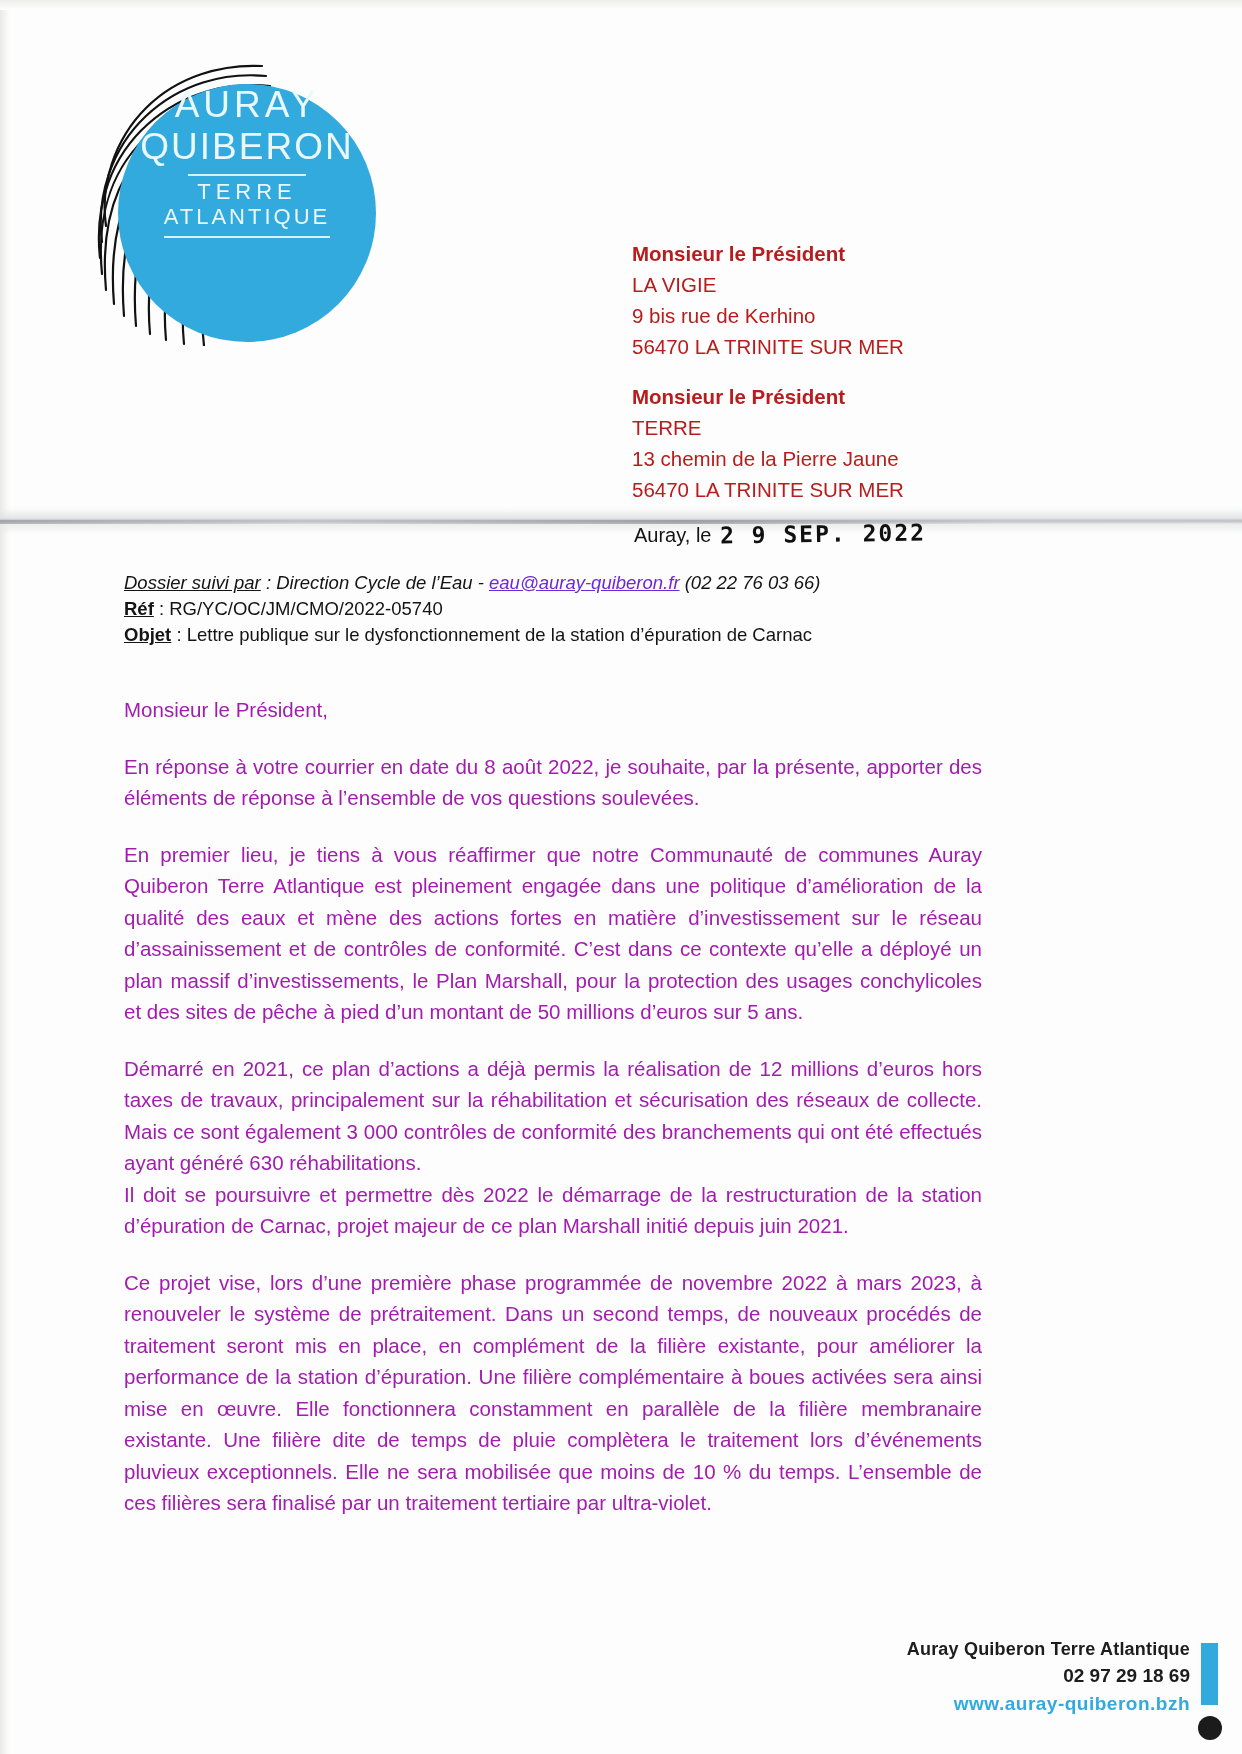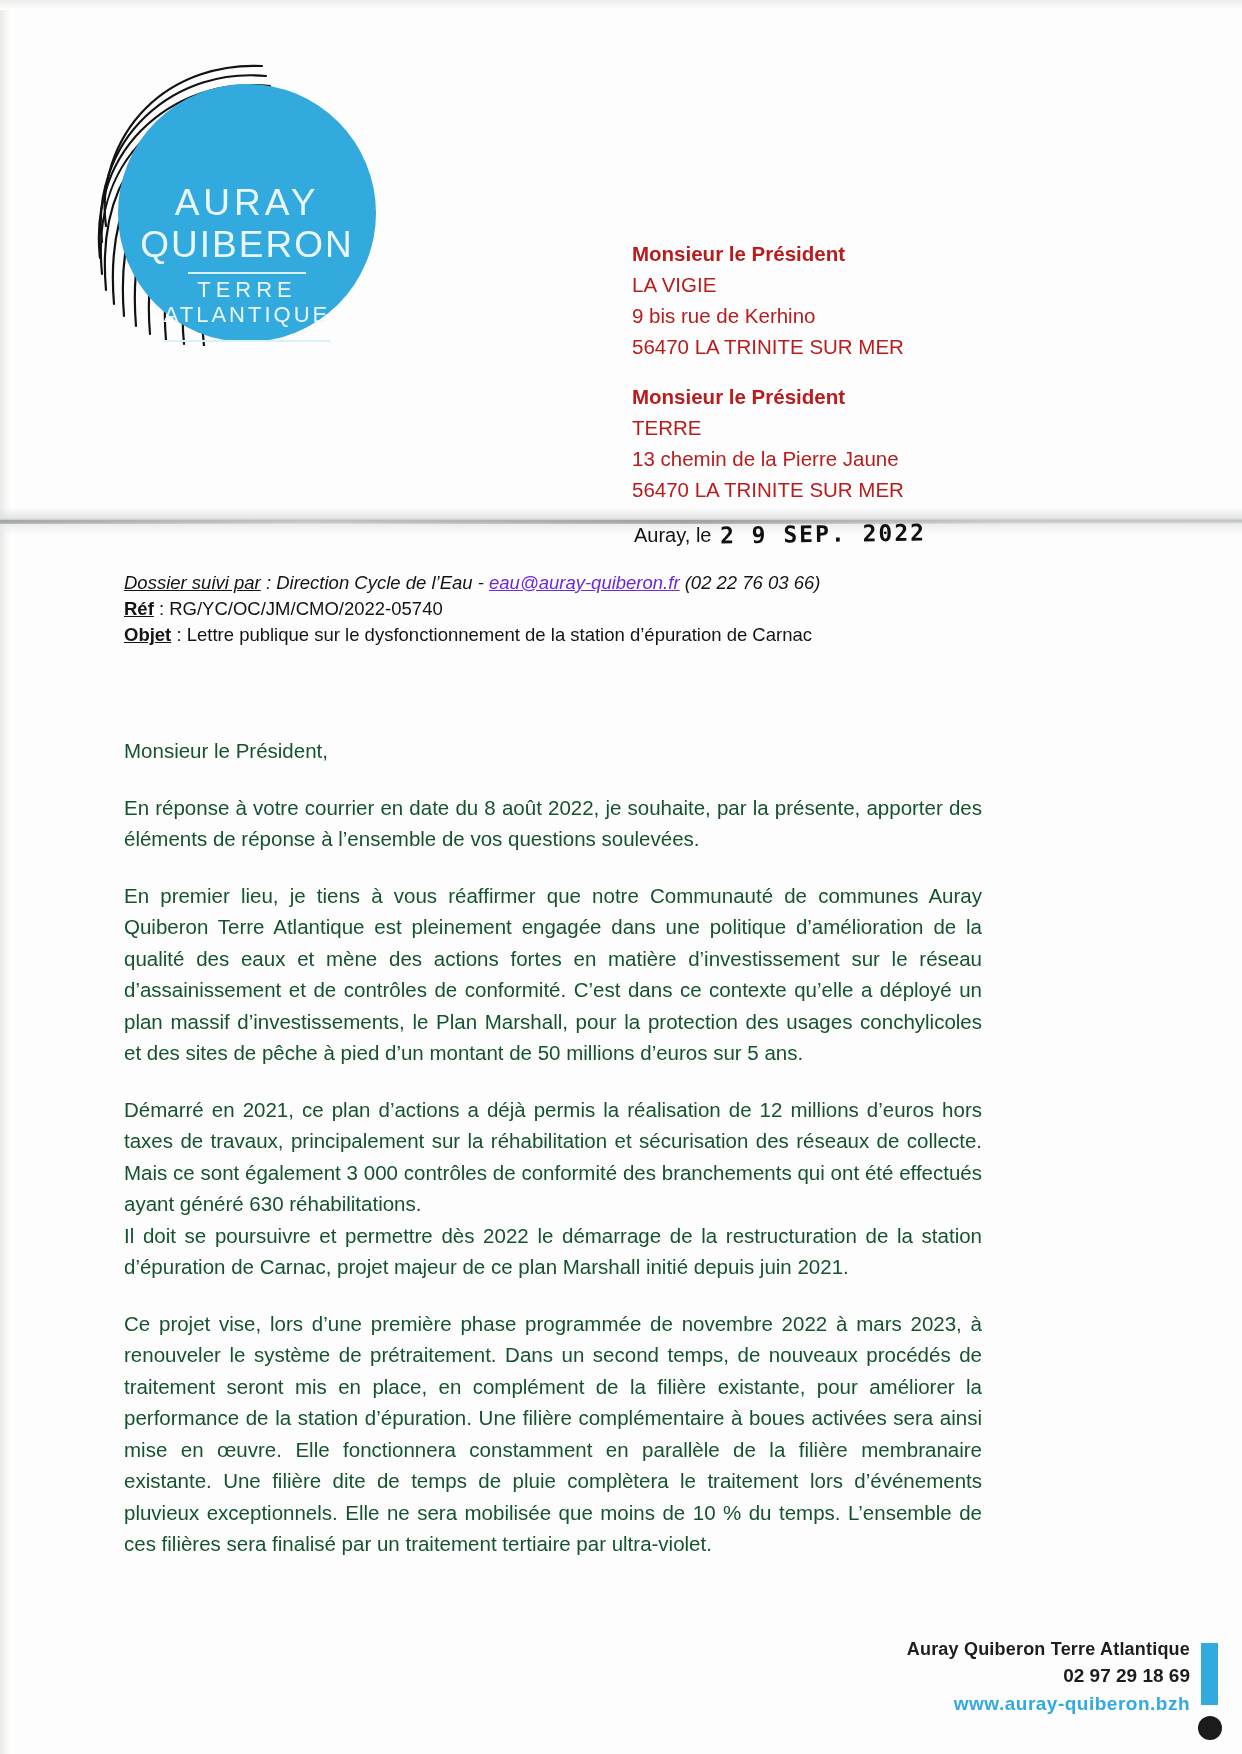--- a/index.html
+++ b/index.html
@@ -90,21 +90,21 @@
   }
   .logo-text {
     position: absolute;
     left: 52px;
     top: 48px;
     width: 258px;
     height: 258px;
     display: flex;
     flex-direction: column;
     align-items: center;
-    justify-content: flex-end;
+    justify-content: flex-start;
     color: #eaf7fd;
     letter-spacing: 2px;
   }
   .logo-l1 {
     font-size: 37px;
     line-height: 42px;
     font-weight: 300;
     letter-spacing: 4px;
   }
   .logo-l2 {
@@ -124,21 +124,21 @@
     line-height: 25px;
     font-weight: 300;
     letter-spacing: 5px;
   }
   .logo-l4 {
     font-size: 22px;
     line-height: 25px;
     font-weight: 300;
     letter-spacing: 3px;
     border-bottom: 2px solid #d9f1fb;
-    padding-bottom: 13px;
+    padding-bottom: 7px;
   }
 
   
   .addr {
     position: absolute;
     left: 632px;
     font-size: 20.5px;
     line-height: 31px;
     color: #b91c1c;
   }
@@ -189,22 +189,21 @@
   .refblock b { font-weight: 700; }
 
   
   .body-text {
     position: absolute;
     left: 124px;
     top: 694px;
     width: 858px;
     font-size: 20.5px;
     line-height: 31.5px;
-    color: #14532d;
-    margin-top: 41px;
+    color: #a21caf;
   }
   .body-text p {
     margin: 0 0 25px 0;
     text-align: justify;
   }
   .body-text p.nojust { text-align: left; }
   .body-text p.tight { margin-bottom: 0; }
 
   
   .footer {

